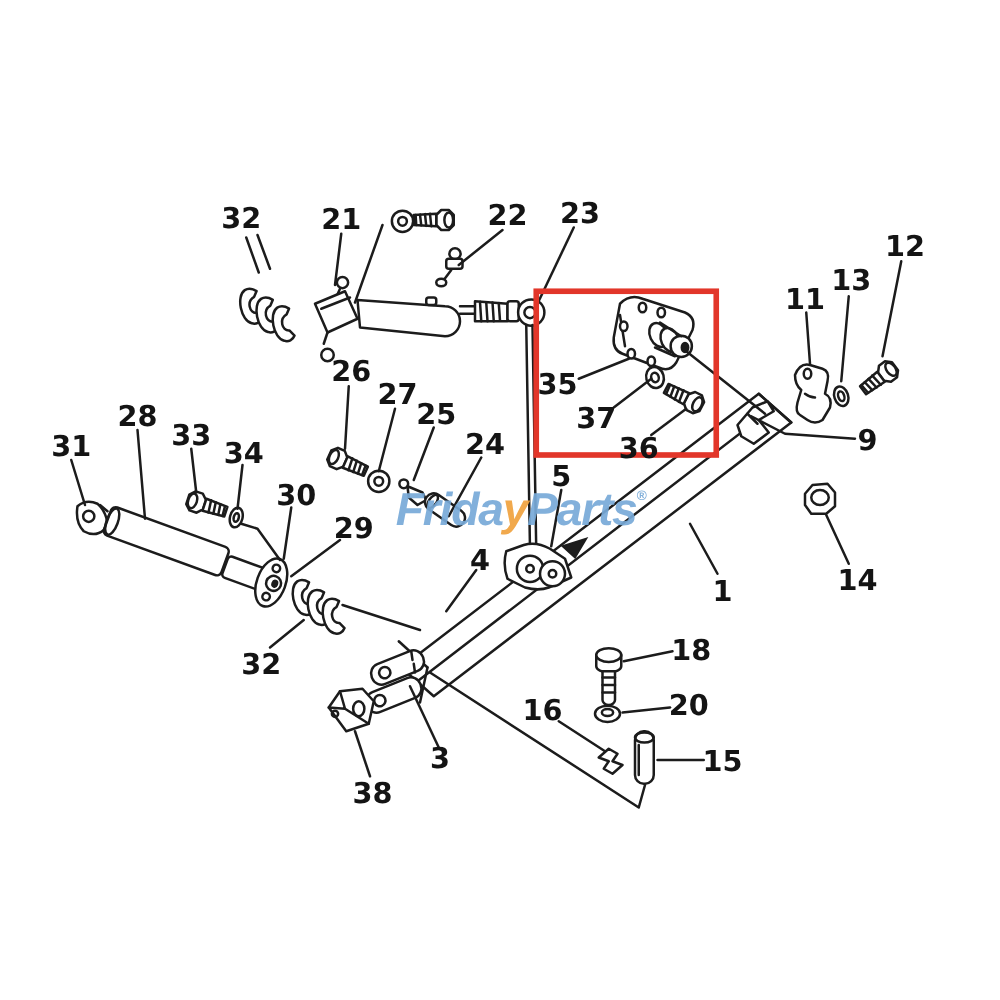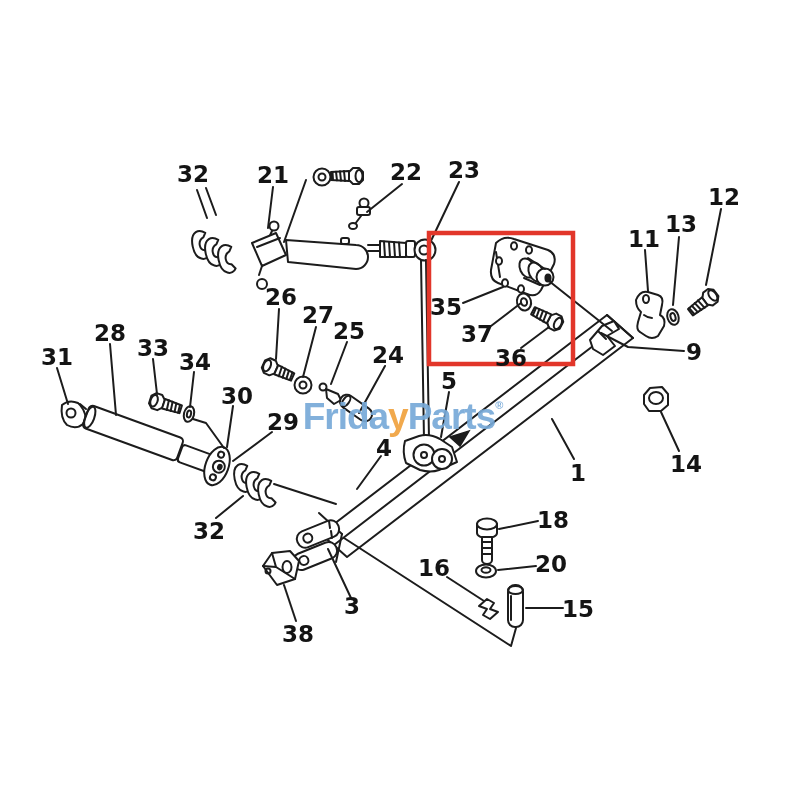--- a/index.html
+++ b/index.html
@@ -6,23 +6,23 @@
   body{width:800px;height:800px;background:#ffffff;position:relative;
        font-family:"DejaVu Sans","Liberation Sans",sans-serif;}
   .stage{position:absolute;inset:0;width:800px;height:800px;background:#ffffff;overflow:hidden;text-align:center;}
   svg{position:absolute;left:0;top:0;}
   svg *{vector-effect:none;}
   .ln{stroke:#1c1c1c;stroke-width:2;fill:none;stroke-linecap:round;stroke-linejoin:round;}
   .fw{stroke:#1c1c1c;stroke-width:2;fill:#ffffff;stroke-linecap:round;stroke-linejoin:round;}
   .fb{stroke:#1c1c1c;stroke-width:1.5;fill:#1c1c1c;}
   .callout{font-family:"DejaVu Sans","Liberation Sans",sans-serif;font-size:23px;font-weight:600;
            fill:#141414;text-anchor:middle;}
-  .watermark{position:absolute;left:288px;top:378px;width:230px;height:50px;
-             font-family:"Liberation Sans",sans-serif;font-weight:bold;
-             font-size:37px;line-height:54px;white-space:nowrap;letter-spacing:-1px;
+  .watermark{position:absolute;left:302px;top:378px;width:230px;height:50px;
+             font-family:"Liberation Sans",sans-serif;font-style:italic;font-weight:bold;
+             font-size:37px;line-height:38px;white-space:nowrap;letter-spacing:-1px;
              opacity:0.92;user-select:none;}
   .watermark .reg{font-size:11px;vertical-align:20px;letter-spacing:0;}
 </style>
 </head>
 <body>
 
 <div class="stage">
 
 <svg width="800" height="800" viewBox="0 0 800 800">
   <defs>

